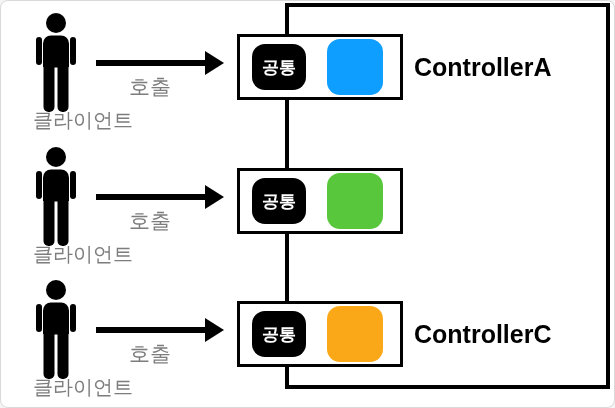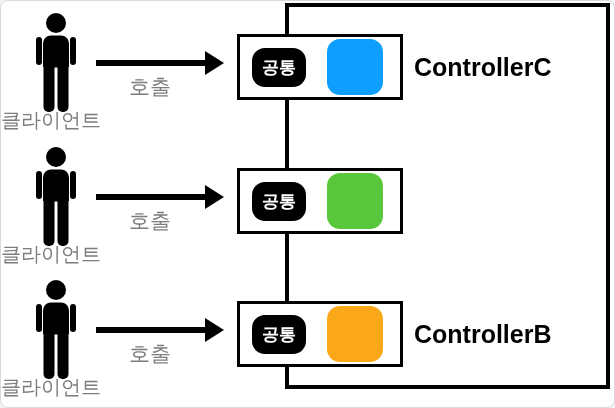--- a/index.html
+++ b/index.html
@@ -28,22 +28,23 @@
   .row { position:absolute; left:0; width:615px; height:134px; z-index:2; }
   .row.r1 { top:8px; }
   .row.r2 { top:142px; }
   .row.r3 { top:275px; }
 
   .person { position:absolute; left:28px; top:4px; width:54px; height:99px; }
   .person svg { width:100%; height:100%; fill:#000; }
 
   .client-label {
     position:absolute; left:0; top:100px; width:112px;
-    text-align:left; font-size:20px; color:#7d7d7d; line-height:22px;
+    text-align:right; font-size:20px; color:#7d7d7d; line-height:22px;
     white-space:nowrap;
+    padding-left:20px;
   }
 
   .arrow {
     position:absolute; left:95px; top:51px;
     width:110px; height:6px; background:#000;
   }
   .arrow::after {
     content:""; position:absolute; right:-18px; top:-9px;
     width:0; height:0;
     border-left:19px solid #000;
@@ -58,21 +59,21 @@
 
   .ctrl-box {
     position:absolute; left:236px; top:25px;
     width:166px; height:66px;
     background:#fff;
     border:3px solid #000;
     box-sizing:border-box;
     display:flex; align-items:center;
   }
   .common-chip {
-    width:54px; height:39px; margin-left:12px;
+    width:54px; height:46px; margin-left:12px;
     background:#000; border-radius:13px;
     color:#fff; font-weight:bold; font-size:17px;
     display:flex; align-items:center; justify-content:center;
     flex:0 0 auto;
   }
   .color-chip {
     width:56px; height:56px; margin-left:21px;
     border-radius:13px;
     flex:0 0 auto;
   }
@@ -103,21 +104,21 @@
         <rect x="28.5" y="48" width="11" height="51" rx="5"></rect>
       </svg>
     </div>
     <div class="client-label">클라이언트</div>
     <div class="arrow"></div>
     <div class="call-label">호출</div>
     <div class="ctrl-box">
       <div class="common-chip">공통</div>
       <div class="color-chip" style="background-color: rgb(13, 158, 255);"></div>
     </div>
-    <div class="ctrl-name">ControllerC</div>
+    <div class="ctrl-name">ControllerA</div>
   </div>
 
   <div class="row r2">
     <div class="person">
       <svg viewBox="0 0 54 99" xmlns="http://www.w3.org/2000/svg">
         <circle cx="27" cy="10" r="10"></circle>
         <rect x="14" y="22.5" width="26" height="32" rx="8"></rect>
         <rect x="7" y="24" width="6" height="28" rx="3"></rect>
         <rect x="41" y="24" width="6" height="28" rx="3"></rect>
         <rect x="14" y="46" width="26" height="8"></rect>
@@ -146,16 +147,16 @@
         <rect x="28.5" y="48" width="11" height="51" rx="5"></rect>
       </svg>
     </div>
     <div class="client-label">클라이언트</div>
     <div class="arrow"></div>
     <div class="call-label">호출</div>
     <div class="ctrl-box">
       <div class="common-chip">공통</div>
       <div class="color-chip" style="background-color: rgb(251, 168, 24);"></div>
     </div>
-    <div class="ctrl-name">ControllerB</div>
+    <div class="ctrl-name">ControllerC</div>
   </div>
 
 </div>
 
 </body></html>

